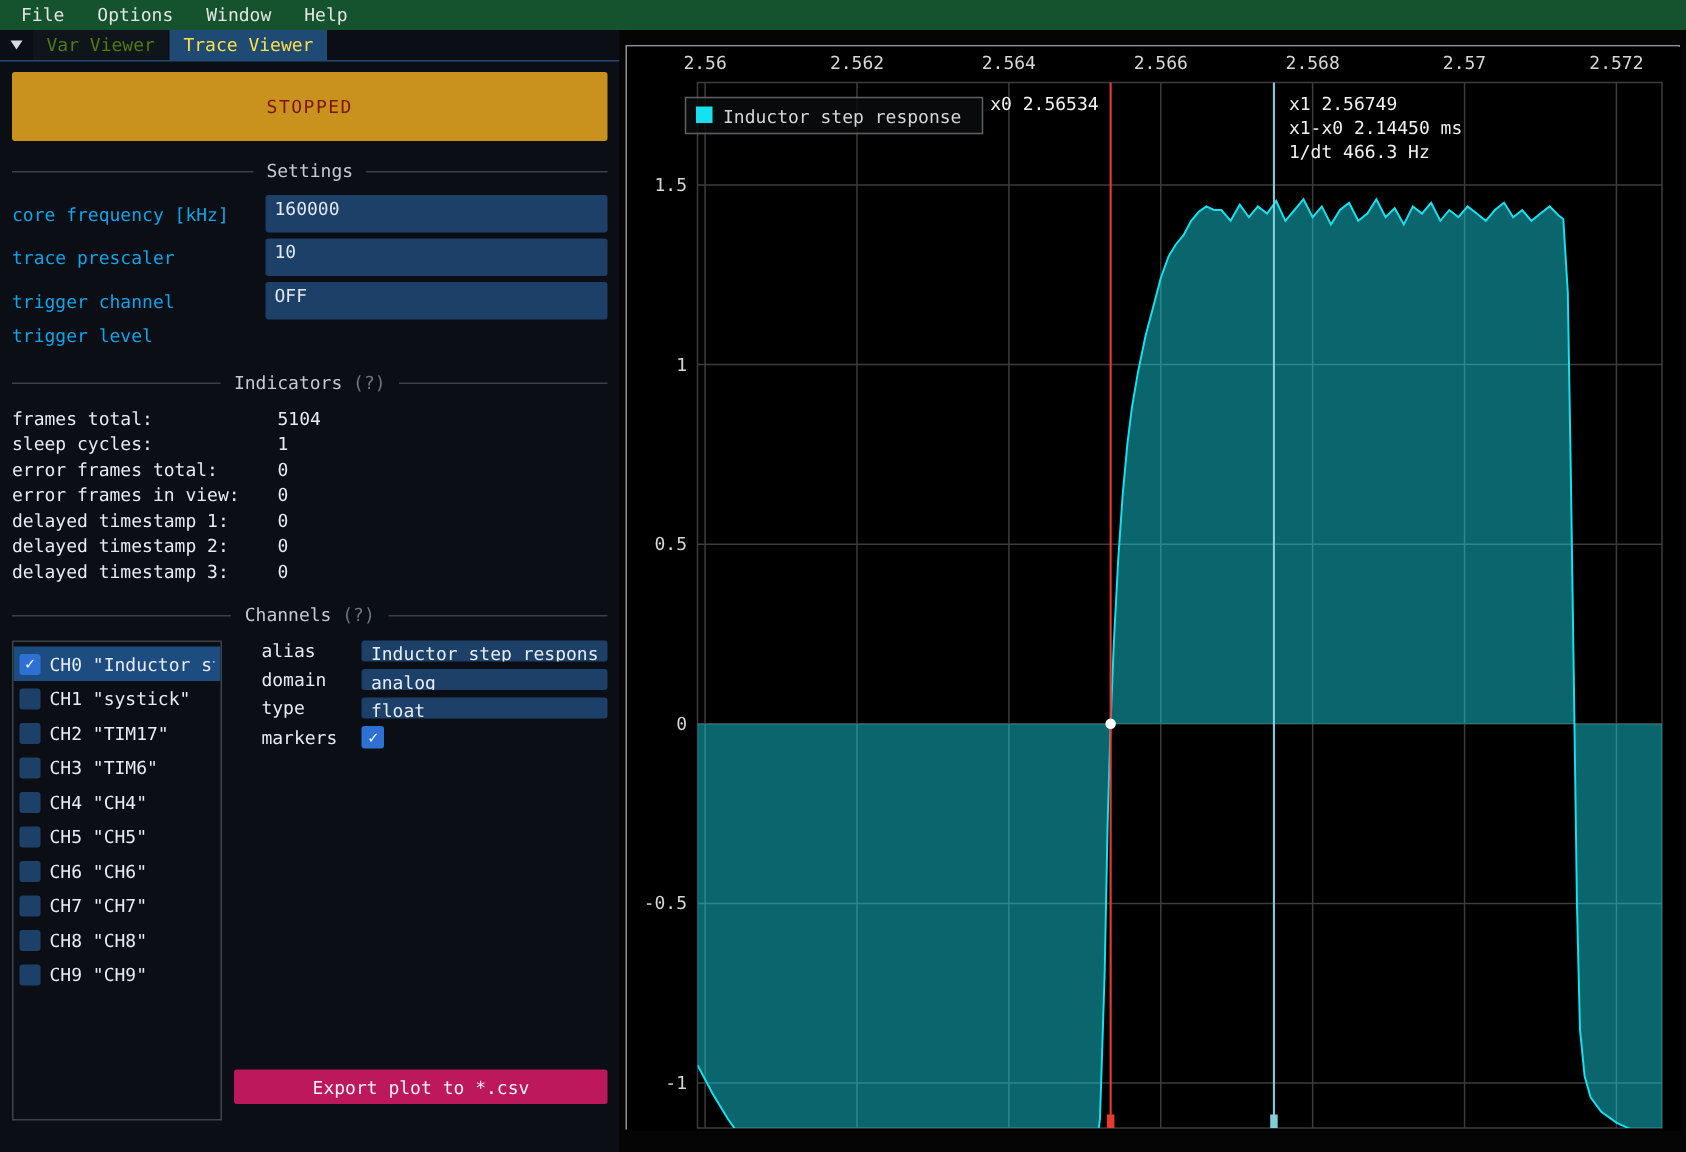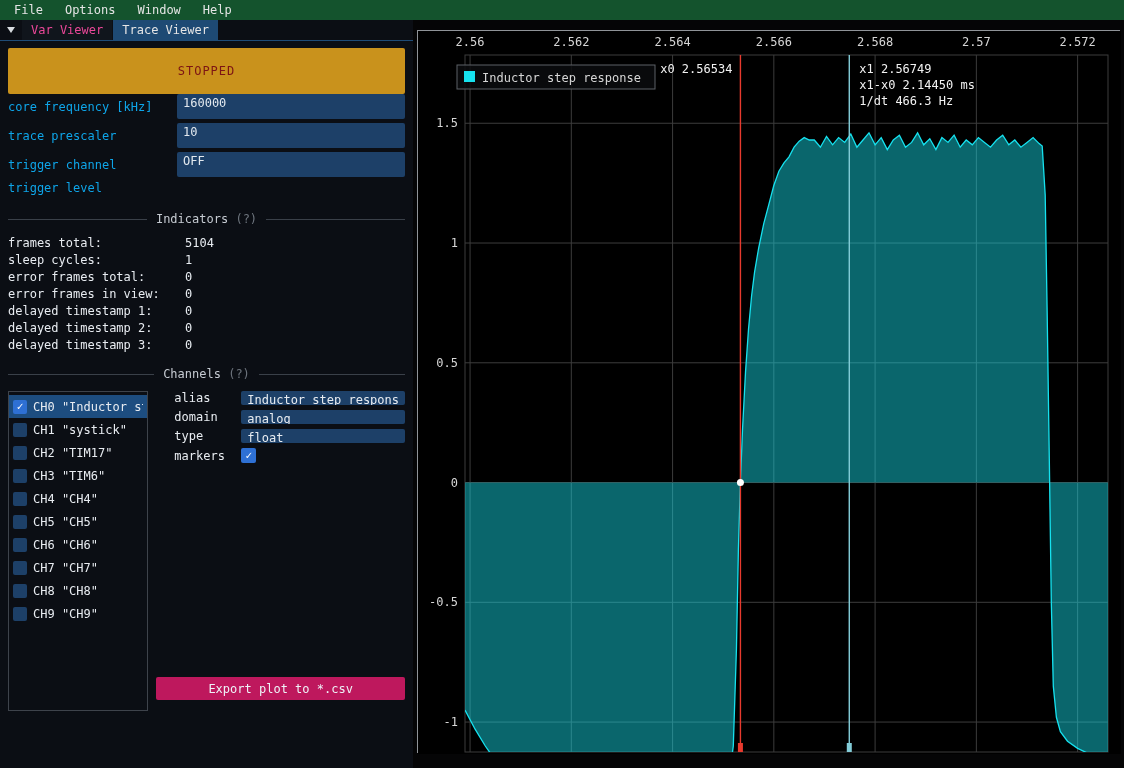--- a/index.html
+++ b/index.html
@@ -6,22 +6,22 @@
   html,body{width:1124px;height:768px;background:#000;overflow:hidden}
   body{font-family:"DejaVu Sans Mono","Liberation Mono",monospace;font-size:12px;color:#e8ecf1}
   .app{width:1124px;height:768px;display:flex;flex-direction:column}
   .menubar{height:20px;background:#14532d;display:flex;align-items:center;padding-left:3px}
   .menu-item{padding:0 11px;color:#e4e4e4;cursor:default}
   .content{flex:1;display:flex;min-height:0}
   .left-panel{width:413px;background:#0b0e14;display:flex;flex-direction:column}
   .tabbar{height:21px;display:flex;align-items:stretch;background:#0b0e14;border-bottom:1px solid #1f4c77}
   .tab-menu-btn{width:22px;display:flex;align-items:center;justify-content:center}
   .tri{width:0;height:0;border-left:4px solid transparent;border-right:4px solid transparent;border-top:6px solid #d8dce0}
-  .tab{display:flex;align-items:center;padding:0 9px;background:#10151c;color:#ec4899;margin-right:1px;cursor:default}
-  .tab.active{background:#1e4a74;color:#e5e5e5}
+  .tab{display:flex;align-items:center;padding:0 9px;background:#10151c;color:#4d7c0f;margin-right:1px;cursor:default}
+  .tab.active{background:#1e4a74;color:#fde047}
   .panel-body{flex:1;padding:7px 8px 0 8px;display:flex;flex-direction:column}
   .stop-btn{height:46px;background:#c9921c;color:#7d1414;border:none;border-radius:2px;font:inherit;letter-spacing:1px;cursor:pointer}
   .sec-header{display:flex;align-items:center;gap:9px;margin:13px 0 9px 0}
   .sec-header .hr{flex:1;height:1px;background:#3a4049}
   .sec-title{color:#c6cbd2;white-space:nowrap}
   .help{color:#6e757e}
   .form-row{display:flex;align-items:center;margin-bottom:4px}
   .flabel{width:169px;color:#0ea5e9;white-space:nowrap}
   .finput{flex:1;height:25px;background:#1d4068;border-radius:2px;padding:2px 6px;color:#e2e8ee;overflow:hidden;white-space:nowrap;cursor:text}
   .ind-row{display:flex;line-height:17px}
@@ -68,20 +68,25 @@
             <span class="tri"></span>
           </span>
         <div class="tab">Var Viewer</div>
         <div class="tab active">Trace Viewer</div>
       </div>
 
       <div class="panel-body">
 
         <button class="stop-btn">STOPPED</button>
 
+        <div class="sec-header">
+          <span class="hr"></span>
+          <span class="sec-title">Settings</span>
+          <span class="hr"></span>
+        </div>
 
         <div class="form-row">
           <span class="flabel">core frequency [kHz]</span>
           <div class="finput">160000</div>
         </div>
         <div class="form-row">
           <span class="flabel">trace prescaler</span>
           <div class="finput">10</div>
         </div>
         <div class="form-row">

